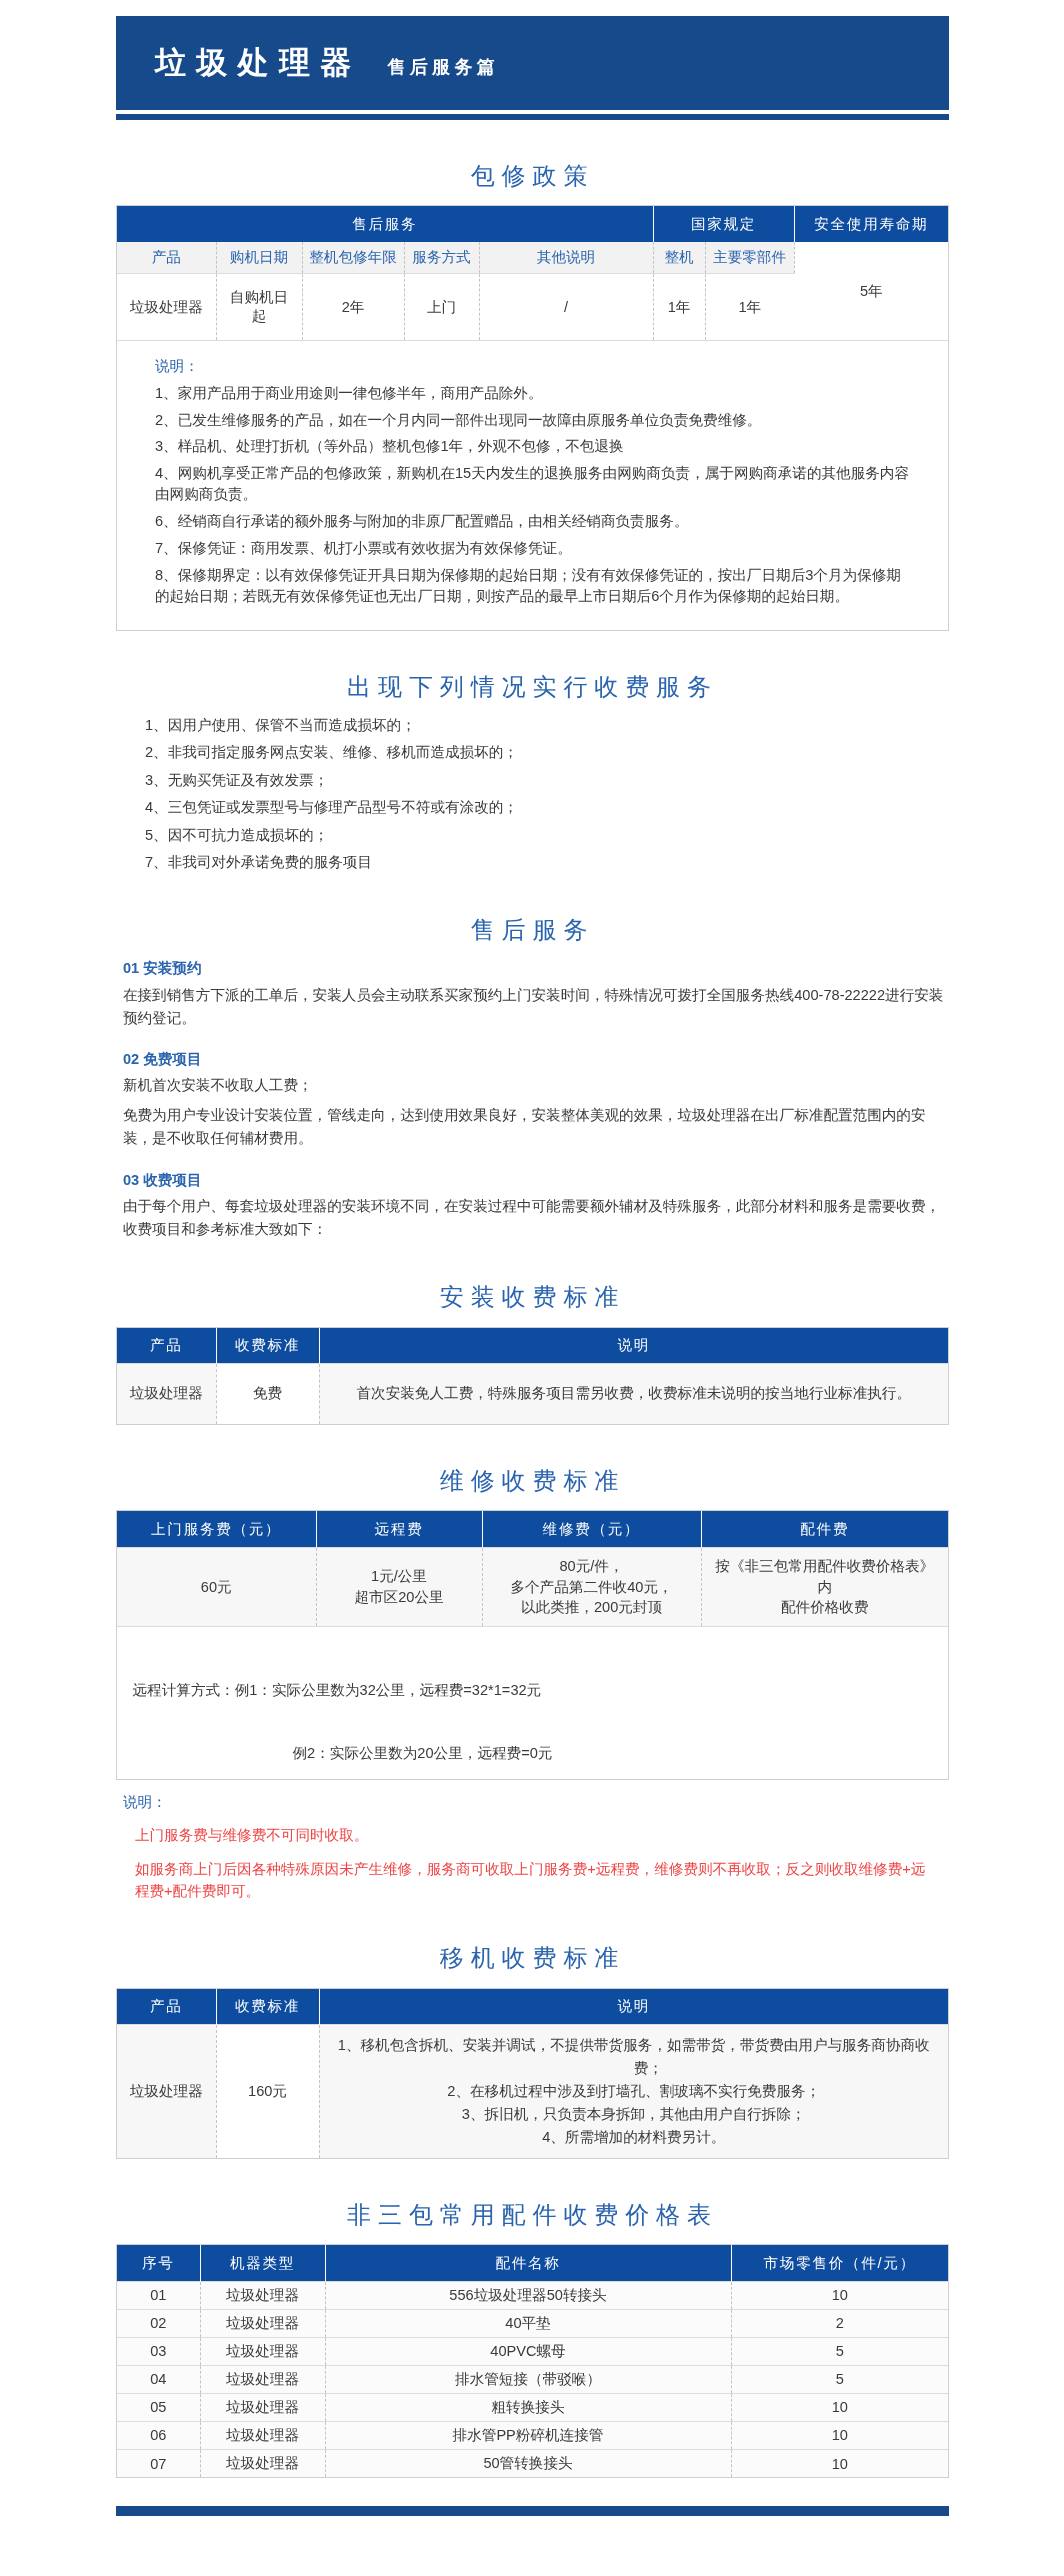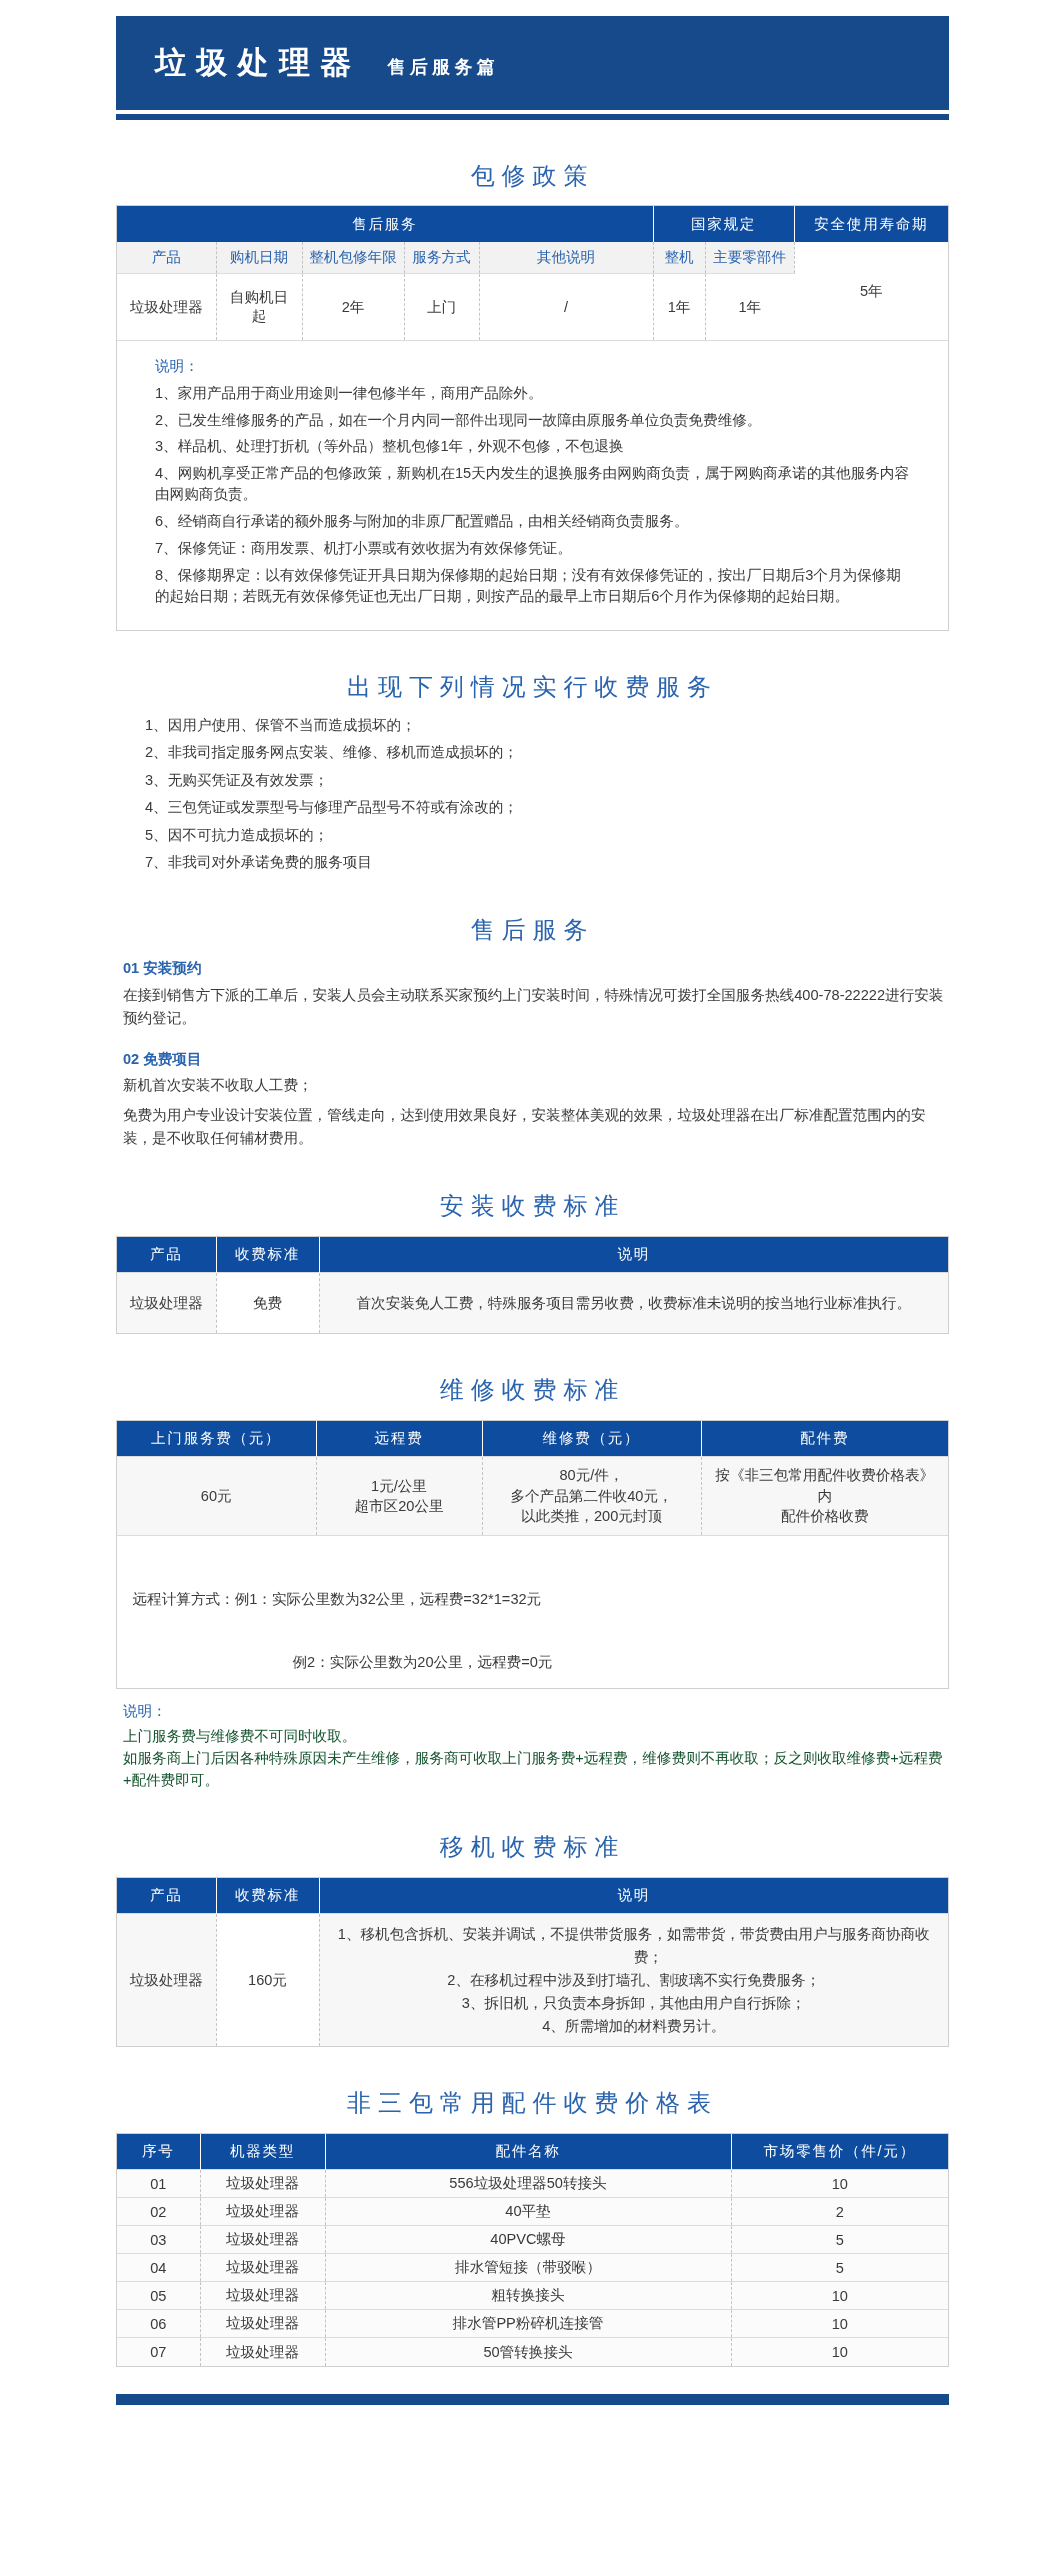--- a/index.html
+++ b/index.html
@@ -55,21 +55,21 @@
   .as-block { margin:13.7px 0 20.6px 6.9px; }
   .as-label { color:#2a64ae; font-size:14.6px; font-weight:700; margin-bottom:5.2px; }
   .as-block p { margin:0 0 6.9px 0; font-size:14.6px; line-height:23px; color:#3a3a3a; }
 
   
   .calc-cell { background:#fff; text-align:left !important; padding:12px 15.5px 13.7px 15.5px !important; }
   .calc-cell div { line-height:23px; font-size:14.6px; color:#3a3a3a;margin-top:40px; }
   .calc-line2 { padding-left:160px; }
   .plain-notes { margin-top:13.7px; padding-left:6.9px; }
   .plain-notes .notes-label { margin-bottom:3.4px; }
-  .plain-notes p { margin:0; font-size:14.6px; line-height:22px; color:#14532d; }
+  .plain-notes p { margin:12px; font-size:14.6px; line-height:22px; color:#ef4444; }
 
   
   .reloc-notes { text-align:right; padding:8.6px 12px !important; }
   .reloc-notes div { line-height:23px; padding-left:2em; text-indent:-2em; }
 
   
   .parts-row td { background:#fbfbfc; height:28px; padding:3.4px 5.2px; }
 
   .bottom-bar { height:10.3px; background:#164a8b; margin-top:27.5px; }
 </style>
@@ -150,20 +150,24 @@
     <h2 class="sec-title">售后服务</h2>
     <div class="as-block">
       <div class="as-label">01 安装预约</div>
       <p>在接到销售方下派的工单后，安装人员会主动联系买家预约上门安装时间，特殊情况可拨打全国服务热线400-78-22222进行安装预约登记。</p>
     </div>
     <div class="as-block">
       <div class="as-label">02 免费项目</div>
       <p>新机首次安装不收取人工费；</p>
       <p>免费为用户专业设计安装位置，管线走向，达到使用效果良好，安装整体美观的效果，垃圾处理器在出厂标准配置范围内的安装，是不收取任何辅材费用。</p>
     </div>
+    <div class="as-block">
+      <div class="as-label">03 收费项目</div>
+      <p>由于每个用户、每套垃圾处理器的安装环境不同，在安装过程中可能需要额外辅材及特殊服务，此部分材料和服务是需要收费，收费项目和参考标准大致如下：</p>
+    </div>
 
     <h2 class="sec-title">安装收费标准</h2>
     <div class="box">
       <table class="tbl">
         <colgroup>
             <col style="width:99px">
             <col style="width:103px">
             <col>
           </colgroup>
         <tbody>

